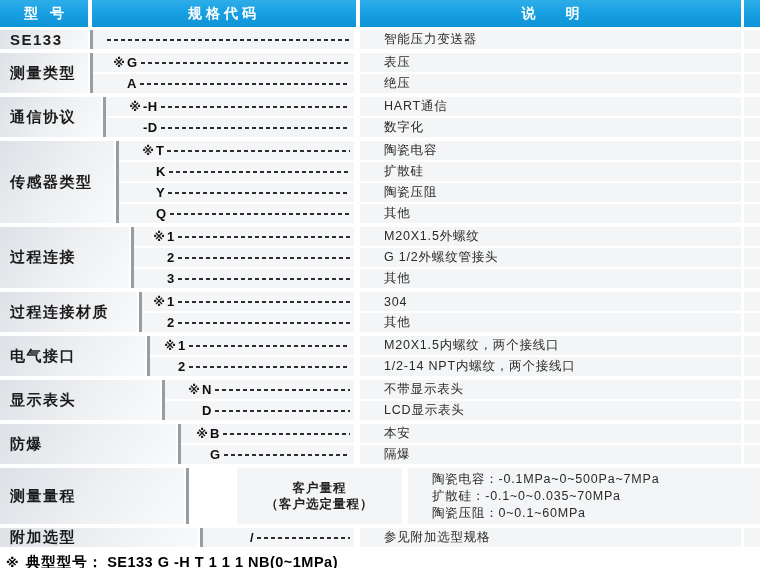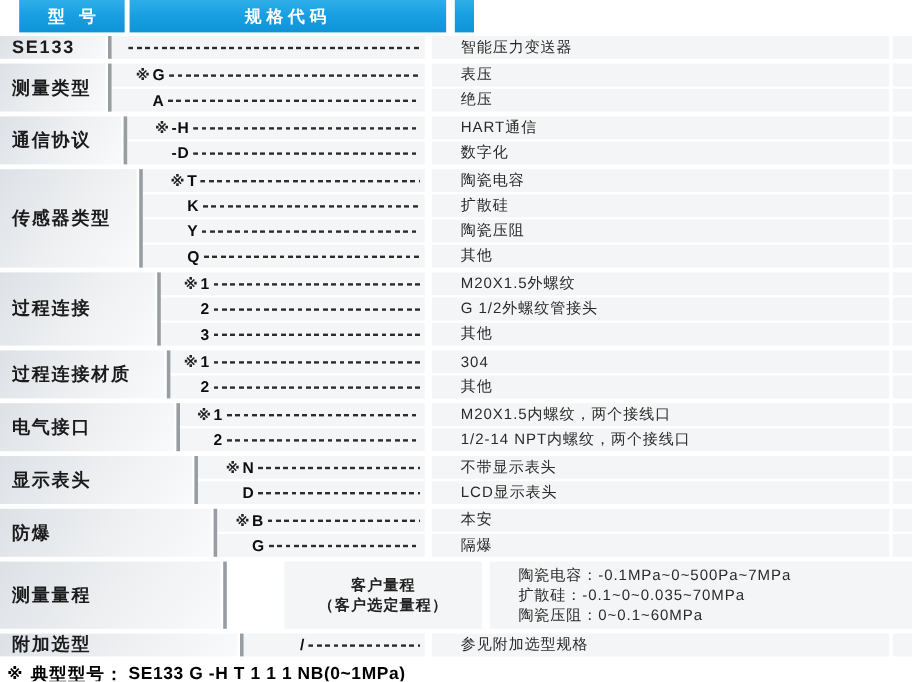--- a/index.html
+++ b/index.html
@@ -9,21 +9,21 @@
     position:relative;box-sizing:border-box;
   }
   
   .thead{display:flex;height:27px;margin-bottom:3px;}
   .th{
     background:linear-gradient(to bottom,#2eaee9 0%,var(--header-bg) 45%,#0f93d6 100%);
     color:#fff;font-weight:bold;font-size:14px;
     display:flex;align-items:center;justify-content:center;
     box-sizing:border-box;flex:none;
   }
-  .th-model{width:88px;word-spacing:8px;margin-left:16px;}
+  .th-model{width:88px;word-spacing:8px;}
   .th-code{width:264px;letter-spacing:4px;}
   .th-desc{width:381px;word-spacing:26px;}
   .th-end{width:16px;}
   .hgap4{width:4px;background:#fff;flex:none;}
   .hgap3{width:3px;background:#fff;flex:none;}
   
   .group{display:flex;margin-bottom:4px;}
   .label-cell{
     flex:none;box-sizing:border-box;
     background:linear-gradient(125deg,#dde1e6 0%,#ecEEf1 50%,#f9fafb 100%);
@@ -74,20 +74,21 @@
 </head>
 <body>
 
 <div class="page">
 
   <div class="thead">
     <div class="th th-model">型 号</div>
     <div class="hgap4"></div>
     <div class="th th-code">规格代码</div>
     <div class="hgap4"></div>
+    <div class="th th-desc">说 明</div>
     <div class="hgap3"></div>
     <div class="th th-end"></div>
   </div>
 
   <div id="groups">
       <div class="group">
         <div class="label-cell" style="width: 88px;">SE133</div>
         <div class="sep"></div>
         <div class="lines">
           <div class="line">

